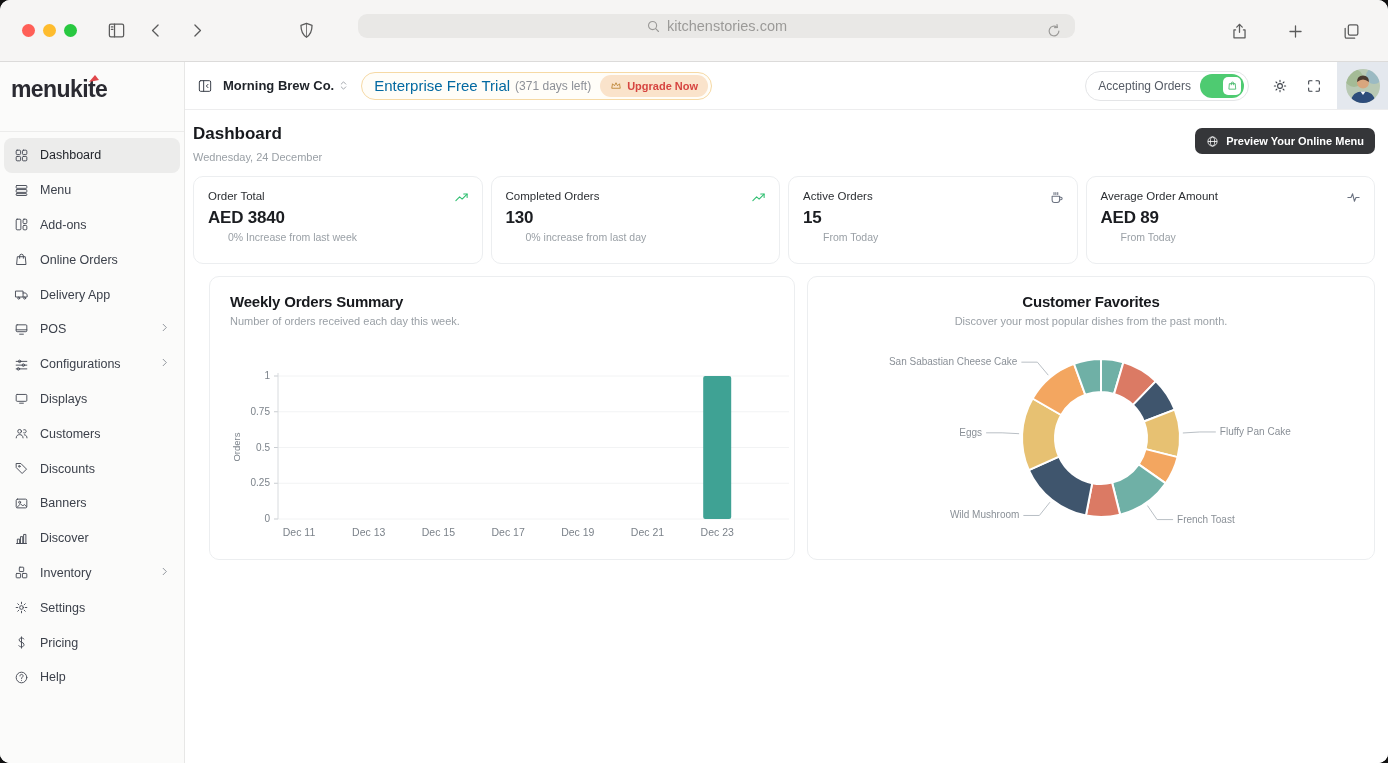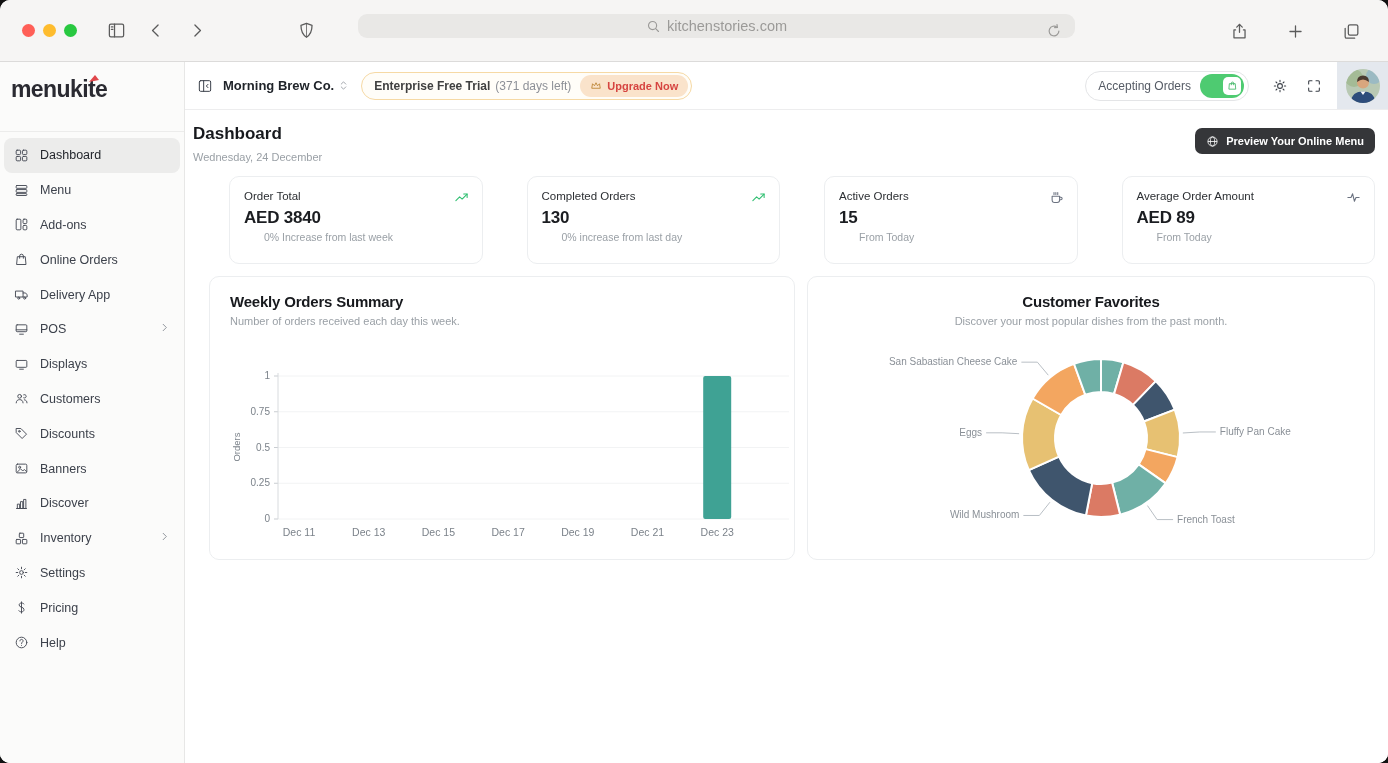--- a/index.html
+++ b/index.html
@@ -34,21 +34,21 @@
   .chev svg { width:11px; height:11px; stroke:#7c828b; fill:none; stroke-width:1.8; stroke-linecap:round; stroke-linejoin:round;}
 
   .main { flex:1; display:flex; flex-direction:column; background:#fff; min-width:0;}
 
   
   .topbar { height:48px; border-bottom:1px solid #ededee; display:flex; align-items:center; padding-left:12px; position:relative; }
   .collapse-btn svg { width:16px; height:16px; stroke:#3c414b; fill:none; stroke-width:1.5; stroke-linecap:round; stroke-linejoin:round; display:block;}
   .company { font-size:13px; font-weight:700; color:#20242a; margin:0 4px 0 10px; }
   .updown svg { width:11px; height:13px; stroke:#8a8f97; fill:none; stroke-width:1.7; stroke-linecap:round; stroke-linejoin:round; display:block;}
   .trial-pill { display:flex; align-items:center; height:28px; border:1px solid #f6d9a4; background:#fffdf8; border-radius:14px; margin-left:12px; padding:0 3px 0 12px; gap:5px;}
-  .trial-plan { font-size:12px; font-weight:700; color:#404040; }
+  .trial-plan { font-size:15px; font-weight:400; color:#0369a1; }
   .trial-days { font-size:12px; color:#8d9097; }
   .upgrade-badge { display:flex; align-items:center; gap:5px; height:22px; background:#fae3cb; border-radius:11px; padding:0 10px; margin-left:4px; cursor:pointer;}
   .upgrade-badge svg { width:12px; height:12px; stroke:#b9812f; fill:none; stroke-width:1.7; stroke-linejoin:round;}
   .upgrade-badge span { font-size:11px; font-weight:700; color:#d64541; }
   .topbar-right { margin-left:auto; display:flex; align-items:center; height:100%; }
   .accept-pill { display:flex; align-items:center; height:30px; border:1px solid #e4e5e7; border-radius:15px; padding:0 4px 0 12px; gap:9px; }
   .accept-pill .lbl { font-size:12px; color:#555b65; }
   .toggle { width:44px; height:24px; border-radius:12px; background:#4ecb71; position:relative; cursor:pointer;}
   .knob { position:absolute; right:3px; top:3px; width:18px; height:18px; background:#fff; border-radius:5px; display:flex; align-items:center; justify-content:center;}
   .knob svg { width:11px; height:11px; stroke:#3db562; fill:none; stroke-width:1.8; stroke-linecap:round; stroke-linejoin:round;}
@@ -60,21 +60,21 @@
 
   
   .content { flex:1; padding:10px 13px 0 8px; }
   .page-head { display:flex; align-items:flex-start; margin-top:4px; }
   .page-title { font-size:17px; font-weight:700; color:#17191d; }
   .page-date { font-size:11px; color:#9aa0a6; margin-top:7px; }
   .preview-btn { margin-left:auto; margin-top:4px; display:flex; align-items:center; gap:7px; background:#353639; color:#fff; border:none; border-radius:7px; height:26px; padding:0 11px; font-size:11px; font-weight:600; font-family:inherit; cursor:pointer;}
   .preview-btn svg { width:13px; height:13px; stroke:#fff; fill:none; stroke-width:1.5;}
 
   .stats-row { display:flex; gap:8px; margin-top:13px; }
-  .stat-card { flex:1; height:88px; background:#fff; border:1px solid #eceef0; border-radius:10px; padding:13px 14px; position:relative;margin-left:36px; }
+  .stat-card { flex:1; height:88px; background:#fff; border:1px solid #eceef0; border-radius:10px; padding:13px 14px; position:relative; }
   .stat-label { font-size:11.5px; font-weight:500; color:#2c2f33; }
   .stat-value { font-size:17px; font-weight:700; color:#1b1d21; margin-top:6px; letter-spacing:-0.2px;}
   .stat-sub { font-size:10.5px; color:#9aa0a6; margin-top:3px;padding-left:20px; }
   .stat-icon { position:absolute; right:13px; top:13px; }
   .stat-icon svg { width:15px; height:15px; fill:none; stroke-width:1.7; stroke-linecap:round; stroke-linejoin:round;}
   .stat-icon.green svg { stroke:#2fbf71; }
   .stat-icon.gray svg { stroke:#6b7280; }
 
   .charts-row { display:flex; gap:12px; margin-top:12px;padding-left:16px; }
   .chart-card { background:#fff; border:1px solid #eceef0; border-radius:10px; height:284px; position:relative; }
@@ -235,20 +235,36 @@
                 <path d="M3.5 12.5 H20.5"></path>
                 <line x1="9" y1="19.5" x2="15" y2="19.5"></line>
               </svg>
             </span>
           <span>POS</span>
           <span class="chev"><svg viewBox="0 0 24 24">
                 <polyline points="9,5 16,12 9,19"></polyline>
               </svg></span>
         </div>
 
+        <div class="nav-item">
+          <span class="nicon">
+              <svg viewBox="0 0 24 24">
+                <line x1="3.5" y1="7" x2="20.5" y2="7"></line>
+                <circle cx="9" cy="7" r="2"></circle>
+                <line x1="3.5" y1="13" x2="20.5" y2="13"></line>
+                <circle cx="15" cy="13" r="2"></circle>
+                <line x1="3.5" y1="19" x2="20.5" y2="19"></line>
+                <circle cx="7" cy="19" r="2"></circle>
+              </svg>
+            </span>
+          <span>Configurations</span>
+          <span class="chev"><svg viewBox="0 0 24 24">
+                <polyline points="9,5 16,12 9,19"></polyline>
+              </svg></span>
+        </div>
 
         <div class="nav-item">
           <span class="nicon">
               <svg viewBox="0 0 24 24">
                 <rect x="3.5" y="5.5" width="17" height="11" rx="1.5"></rect>
                 <line x1="9" y1="19.5" x2="15" y2="19.5"></line>
               </svg>
             </span>
           <span>Displays</span>
         </div>

